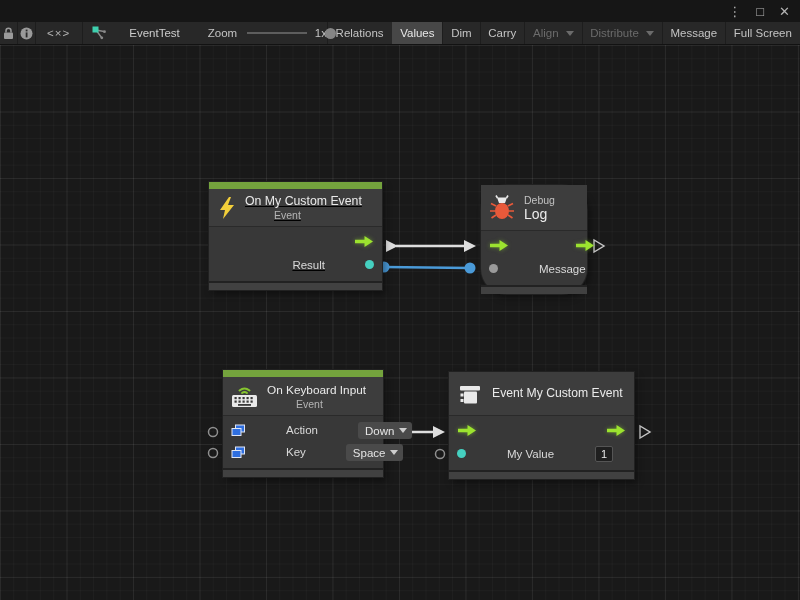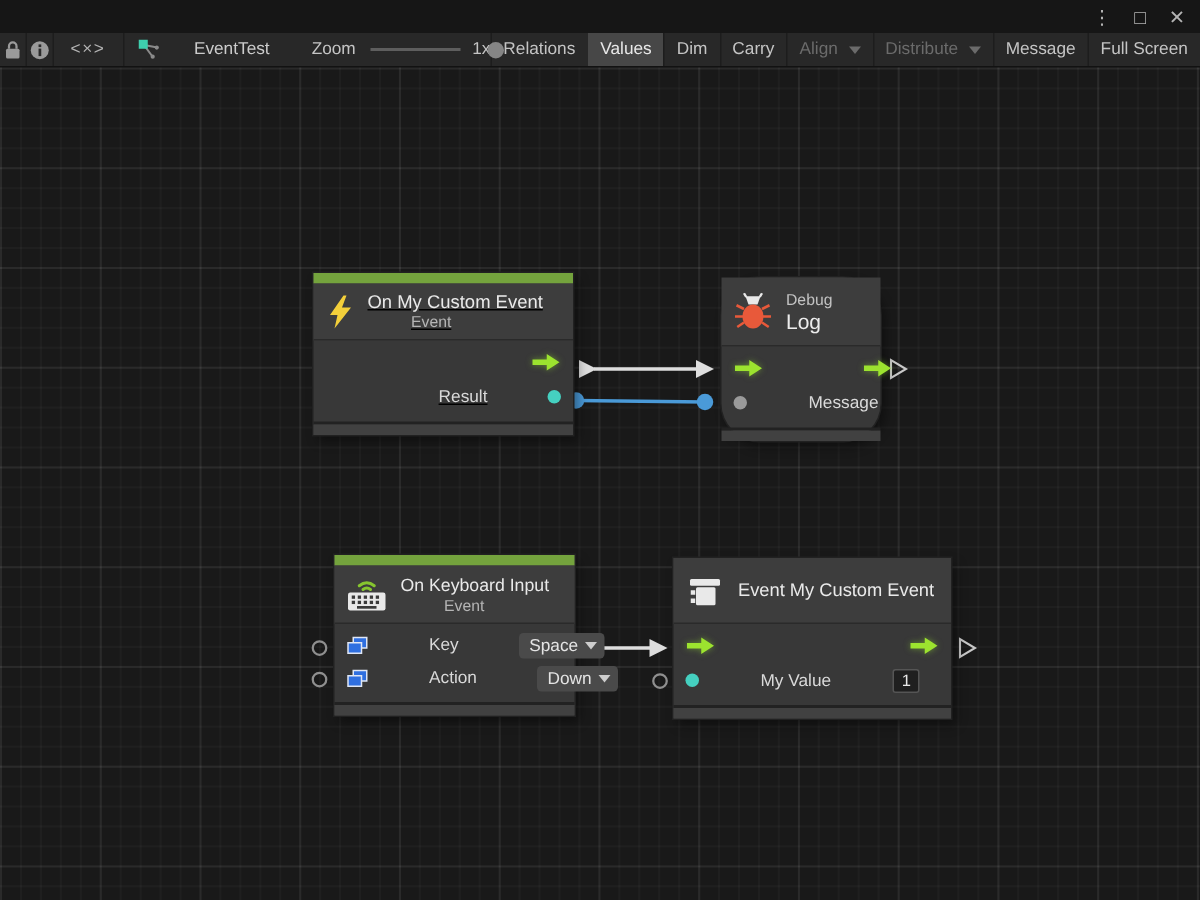--- a/index.html
+++ b/index.html
@@ -276,40 +276,40 @@
           <div class="ntitle" style="font-size:11.8px">On Keyboard Input</div>
           <div class="nsub">Event</div>
         </div>
       </div>
       <div class="nbody">
         <div class="nrow h22">
           <svg class="micon" width="15" height="13" viewBox="0 0 15 13">
             <rect x="4.5" y="1" width="9" height="7" fill="#2f6fe0" stroke="#dfe6f5" stroke-width="1"></rect>
             <rect x="1" y="4.5" width="9" height="7" fill="#2f6fe0" stroke="#dfe6f5" stroke-width="1"></rect>
           </svg>
+          <span class="plabel" style="margin-left:7px">Action</span>
+          <span class="dropdown" style="margin-left:7px">
+            <span>Down</span>
+            <span class="caret"></span>
+          </span>
+        </div>
+        <div class="nrow h22">
+          <svg class="micon" width="15" height="13" viewBox="0 0 15 13">
+            <rect x="4.5" y="1" width="9" height="7" fill="#2f6fe0" stroke="#dfe6f5" stroke-width="1"></rect>
+            <rect x="1" y="4.5" width="9" height="7" fill="#2f6fe0" stroke="#dfe6f5" stroke-width="1"></rect>
+          </svg>
           <span class="plabel" style="margin-left:7px">Key</span>
           <span class="dropdown" style="margin-left:7px">
             <span>Space</span>
             <span class="caret"></span>
           </span>
           <span class="spacer"></span>
           <svg class="flowarrow" width="20" height="13" viewBox="0 0 20 13">
             <path d="M1 4.7 H10.5 V1 L19 6.5 L10.5 12 V8.3 H1 Z" fill="#9ce32f"></path>
           </svg>
-        </div>
-        <div class="nrow h22">
-          <svg class="micon" width="15" height="13" viewBox="0 0 15 13">
-            <rect x="4.5" y="1" width="9" height="7" fill="#2f6fe0" stroke="#dfe6f5" stroke-width="1"></rect>
-            <rect x="1" y="4.5" width="9" height="7" fill="#2f6fe0" stroke="#dfe6f5" stroke-width="1"></rect>
-          </svg>
-          <span class="plabel" style="margin-left:7px">Action</span>
-          <span class="dropdown" style="margin-left:7px">
-            <span>Down</span>
-            <span class="caret"></span>
-          </span>
         </div>
       </div>
       <div class="gap"></div>
       <div class="foot"></div>
     </div>
 
     <div class="node" style="left:449px; top:327px; width:185px;">
       <div class="nhead" style="height:44px">
         <svg class="micon" width="26" height="24" viewBox="0 0 26 24">
           <g fill="#e9e9e9">

